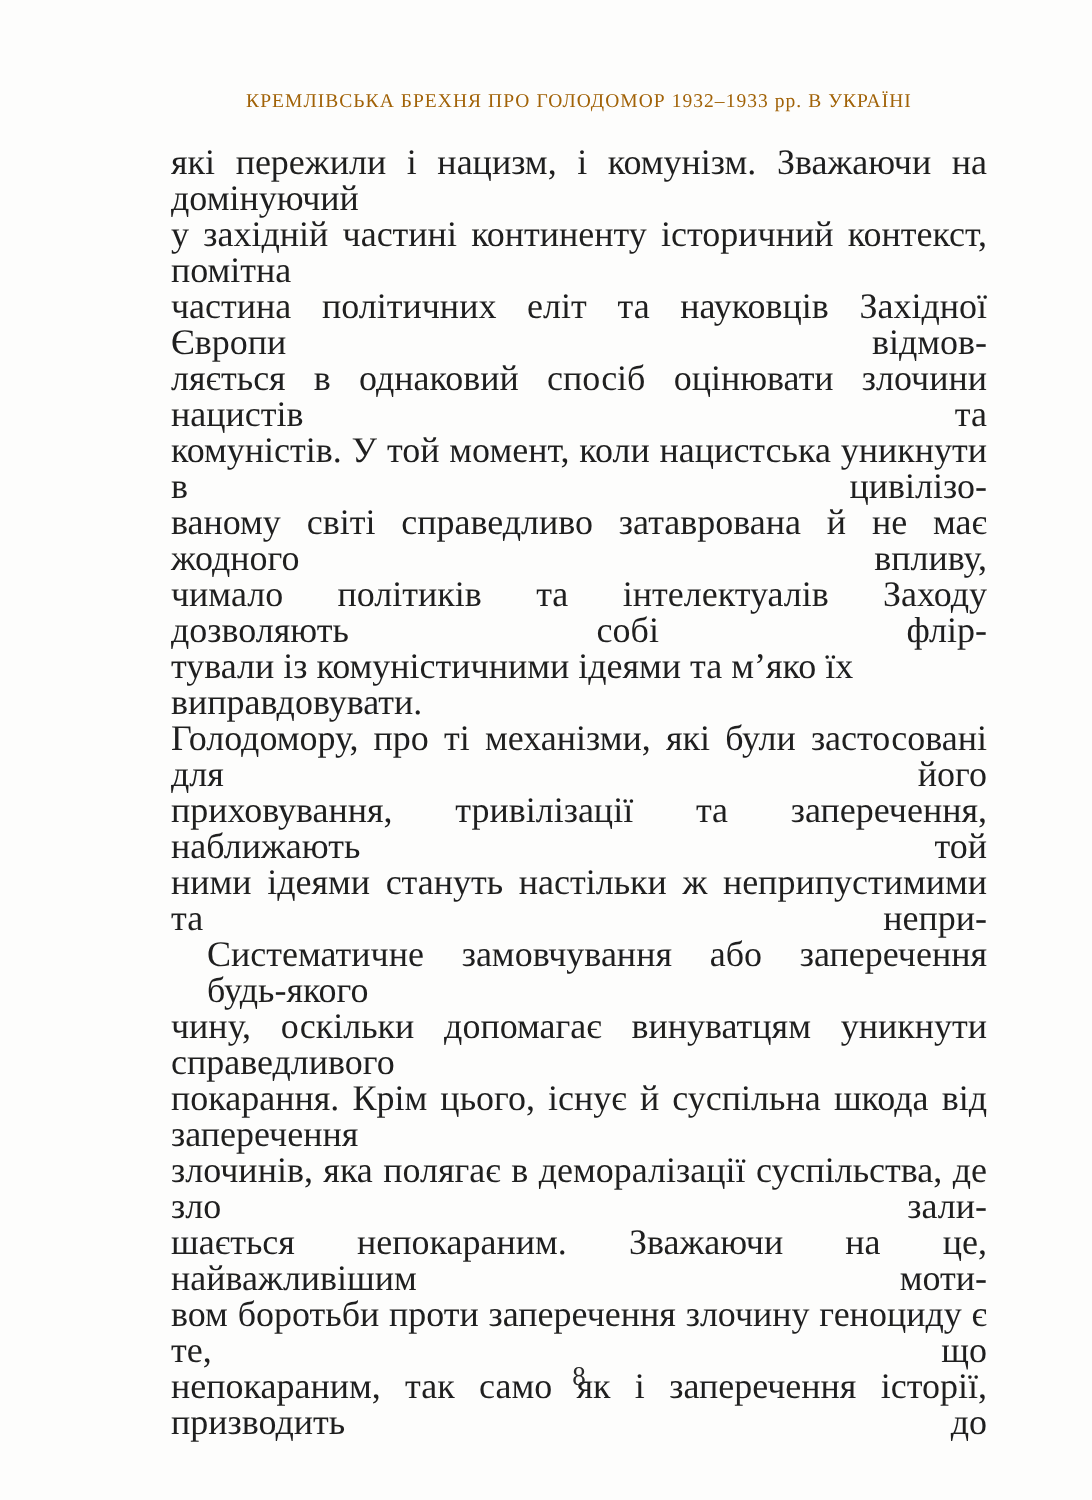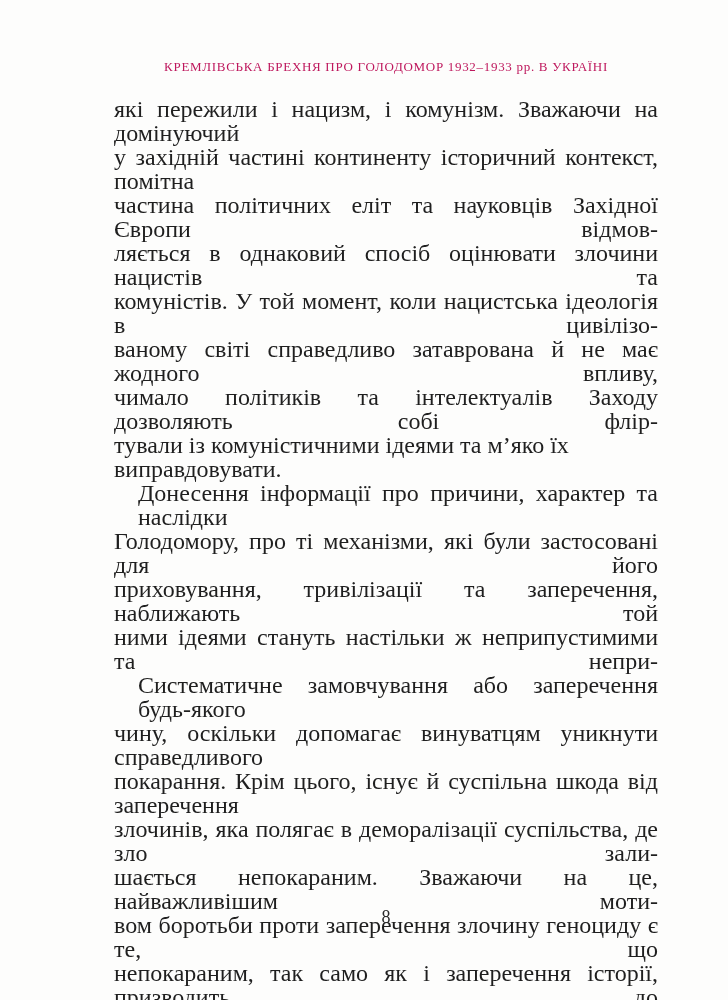--- a/index.html
+++ b/index.html
@@ -21,21 +21,21 @@
   }
   .running-header {
     position: absolute;
     top: 58px;
     left: 114px;
     width: 544px;
     text-align: center;
     font-size: 13px;
     line-height: 17px;
     letter-spacing: 0.7px;
-    color: #be185d;
+    color: #a16207;
     white-space: nowrap;
   }
   .body-text {
     position: absolute;
     top: 97px;
     left: 114px;
     width: 544px;
     font-size: 24px;
     line-height: 24px;
   }
@@ -73,28 +73,27 @@
 
   <div class="running-header">КРЕМЛІВСЬКА БРЕХНЯ ПРО ГОЛОДОМОР 1932–1933 рр. В УКРАЇНІ</div>
 
   <div class="body-text">
 
     <div class="para">
       <div class="tl">які пережили і нацизм, і комунізм. Зважаючи на домінуючий</div>
       <div class="tl">у західній частині континенту історичний контекст, помітна</div>
       <div class="tl">частина політичних еліт та науковців Західної Європи відмов-</div>
       <div class="tl">ляється в однаковий спосіб оцінювати злочини нацистів та</div>
-      <div class="tl">комуністів. У той момент, коли нацистська ідеологія в цивілізо-</div>
+      <div class="tl">комуністів. У той момент, коли нацистська уникнути в цивілізо-</div>
       <div class="tl">ваному світі справедливо затаврована й не має жодного впливу,</div>
       <div class="tl">чимало політиків та інтелектуалів Заходу дозволяють собі флір-</div>
       <div class="tl end">тували із комуністичними ідеями та м’яко їх виправдовувати.</div>
     </div>
 
     <div class="para">
-      <div class="tl ind">Донесення інформації про причини, характер та наслідки</div>
       <div class="tl">Голодомору, про ті механізми, які були застосовані для його</div>
       <div class="tl">приховування, тривілізації та заперечення, наближають той</div>
       <div class="tl">ними ідеями стануть настільки ж неприпустимими та непри-</div>
     </div>
 
     <div class="para">
       <div class="tl ind">Систематичне замовчування або заперечення будь-якого</div>
       <div class="tl">чину, оскільки допомагає винуватцям уникнути справедливого</div>
       <div class="tl">покарання. Крім цього, існує й суспільна шкода від заперечення</div>
       <div class="tl">злочинів, яка полягає в деморалізації суспільства, де зло зали-</div>

